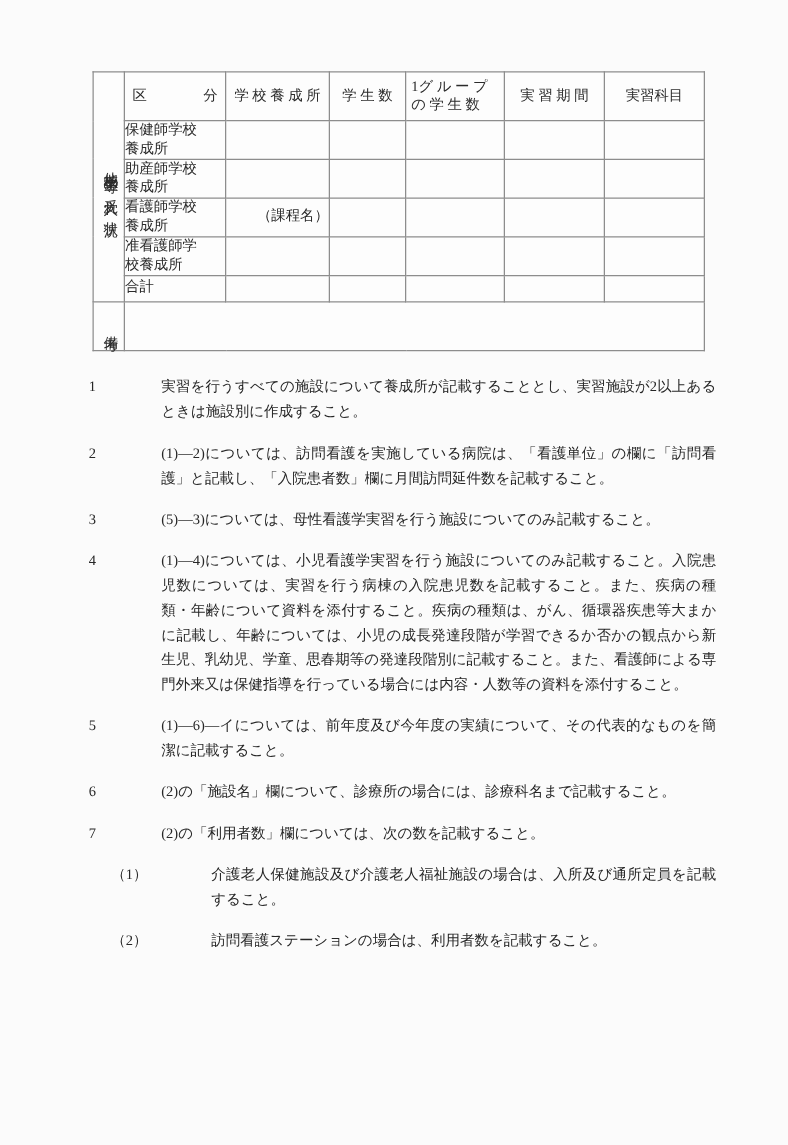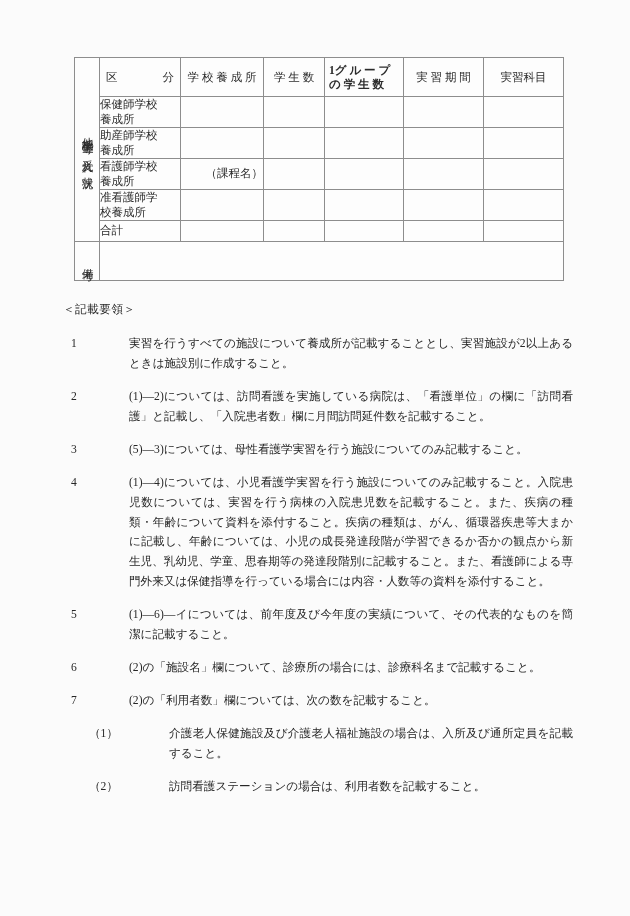--- a/index.html
+++ b/index.html
@@ -80,21 +80,20 @@
     text-align: center;
   }
   td.bodycell { height: 28px; }
   td.total-row { height: 20px; }
   td.remarks-cell { height: 38px; }
   td.cat-total { padding-left: 6px; }
 
   .grp2 {
     line-height: 1.25;
     padding: 0 4px;
-    font-weight: bold;
   }
   .grp2 .l {
     display: flex;
     justify-content: space-between;
   }
 
   
   .notes {
     position: absolute;
     left: 63px;
@@ -228,21 +227,20 @@
         <td class="vspine">
           <div class="vtext">備考</div>
         </td>
         <td class="remarks-cell" colspan="6"></td>
       </tr>
     </tbody>
   </table>
 </div>
 
 <div class="notes">
-  <p class="notes-title">＜記載要領＞</p>
 
   <div class="item">
     <span class="num">1</span>
     <span class="body">実習を行うすべての施設について養成所が記載することとし、実習施設が2以上あるときは施設別に作成すること。</span>
   </div>
 
   <div class="item">
     <span class="num">2</span>
     <span class="body">(1)―2)については、訪問看護を実施している病院は、「看護単位」の欄に「訪問看護」と記載し、「入院患者数」欄に月間訪問延件数を記載すること。</span>
   </div>

